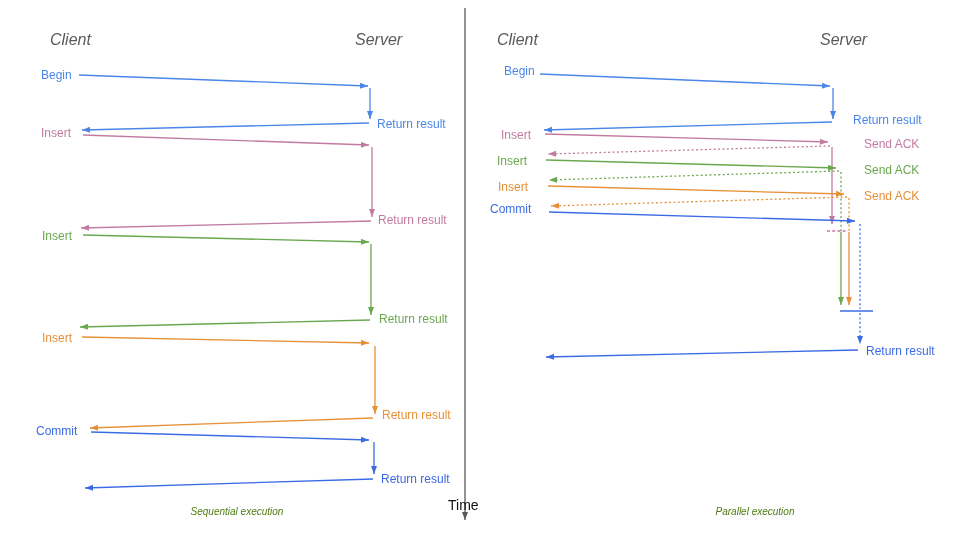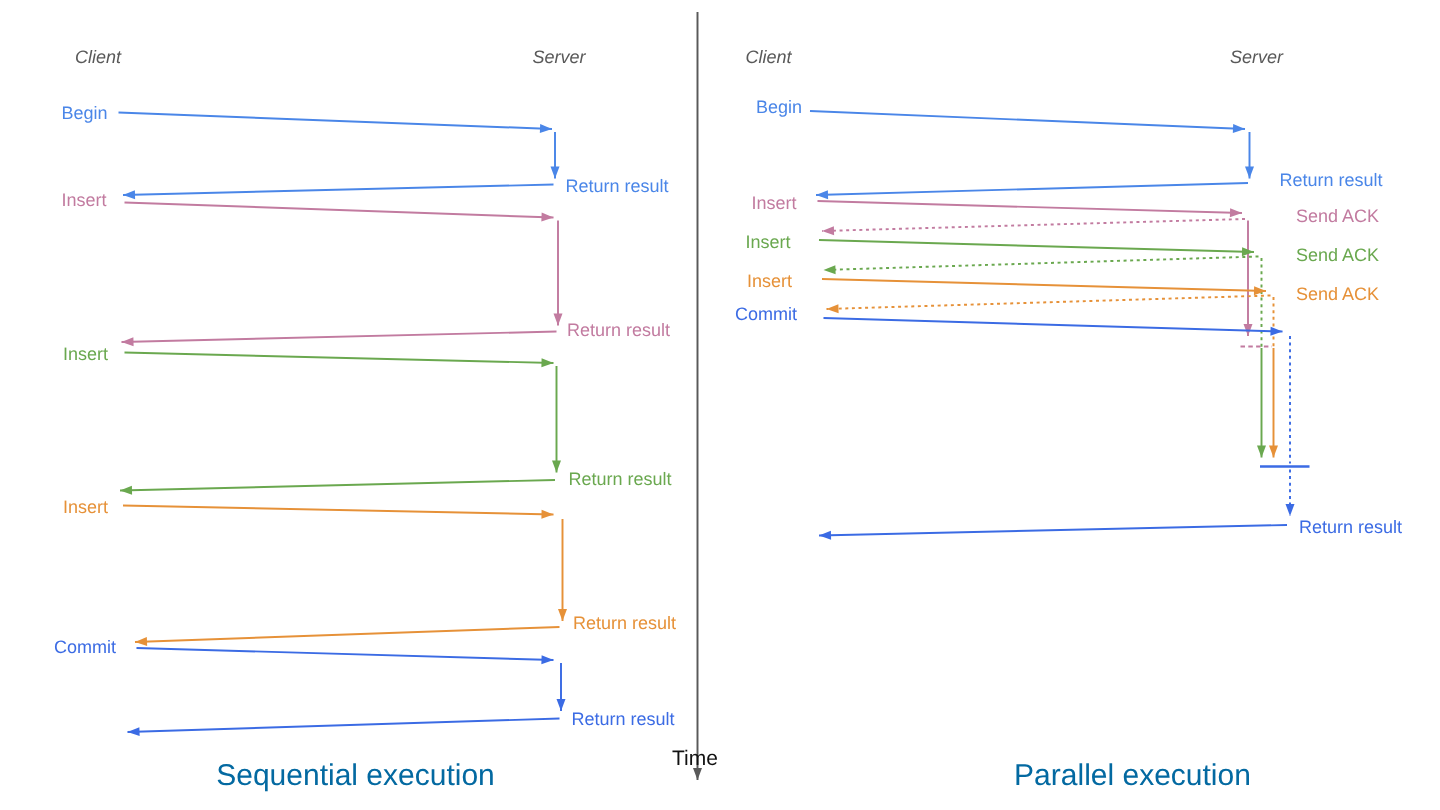--- a/index.html
+++ b/index.html
@@ -1,21 +1,21 @@
 <!DOCTYPE html>
 <html><head>
 <meta charset="utf-8">
 <style>
   html,body{margin:0;padding:0;background:#fff;}
   .stage{position:relative;width:960px;height:540px;background:#ffffff;overflow:hidden;
          font-family:"Liberation Sans",sans-serif;}
   .stage svg{position:absolute;left:0;top:0;}
   svg text{font-family:"Liberation Sans",sans-serif;}
-  .hdr{position:absolute;font-size:12px;font-style:italic;color:#595959;white-space:nowrap;}
-  .title{position:absolute;font-size:20px;color:#0369a1;white-space:nowrap;transform:translateX(-50%);}
+  .hdr{position:absolute;font-size:16px;font-style:italic;color:#595959;white-space:nowrap;}
+  .title{position:absolute;font-size:10px;color:#4d7c0f;white-space:nowrap;transform:translateX(-50%);font-style:italic;}
   .time-label{position:absolute;font-size:14px;color:#111111;white-space:nowrap;}
 </style>
 </head>
 <body>
 
 <div class="stage">
   <svg id="diagram-svg" width="960" height="540" viewBox="0 0 960 540">
       <g>
         <line x1="79" y1="75" x2="368" y2="86" stroke="#4a86e8" stroke-width="1.3" fill="none"></line>
         <polygon points="368,86 359.8916844332529,88.69355131193859 360.11989288843637,82.69789280757206" fill="#4a86e8"></polygon>

